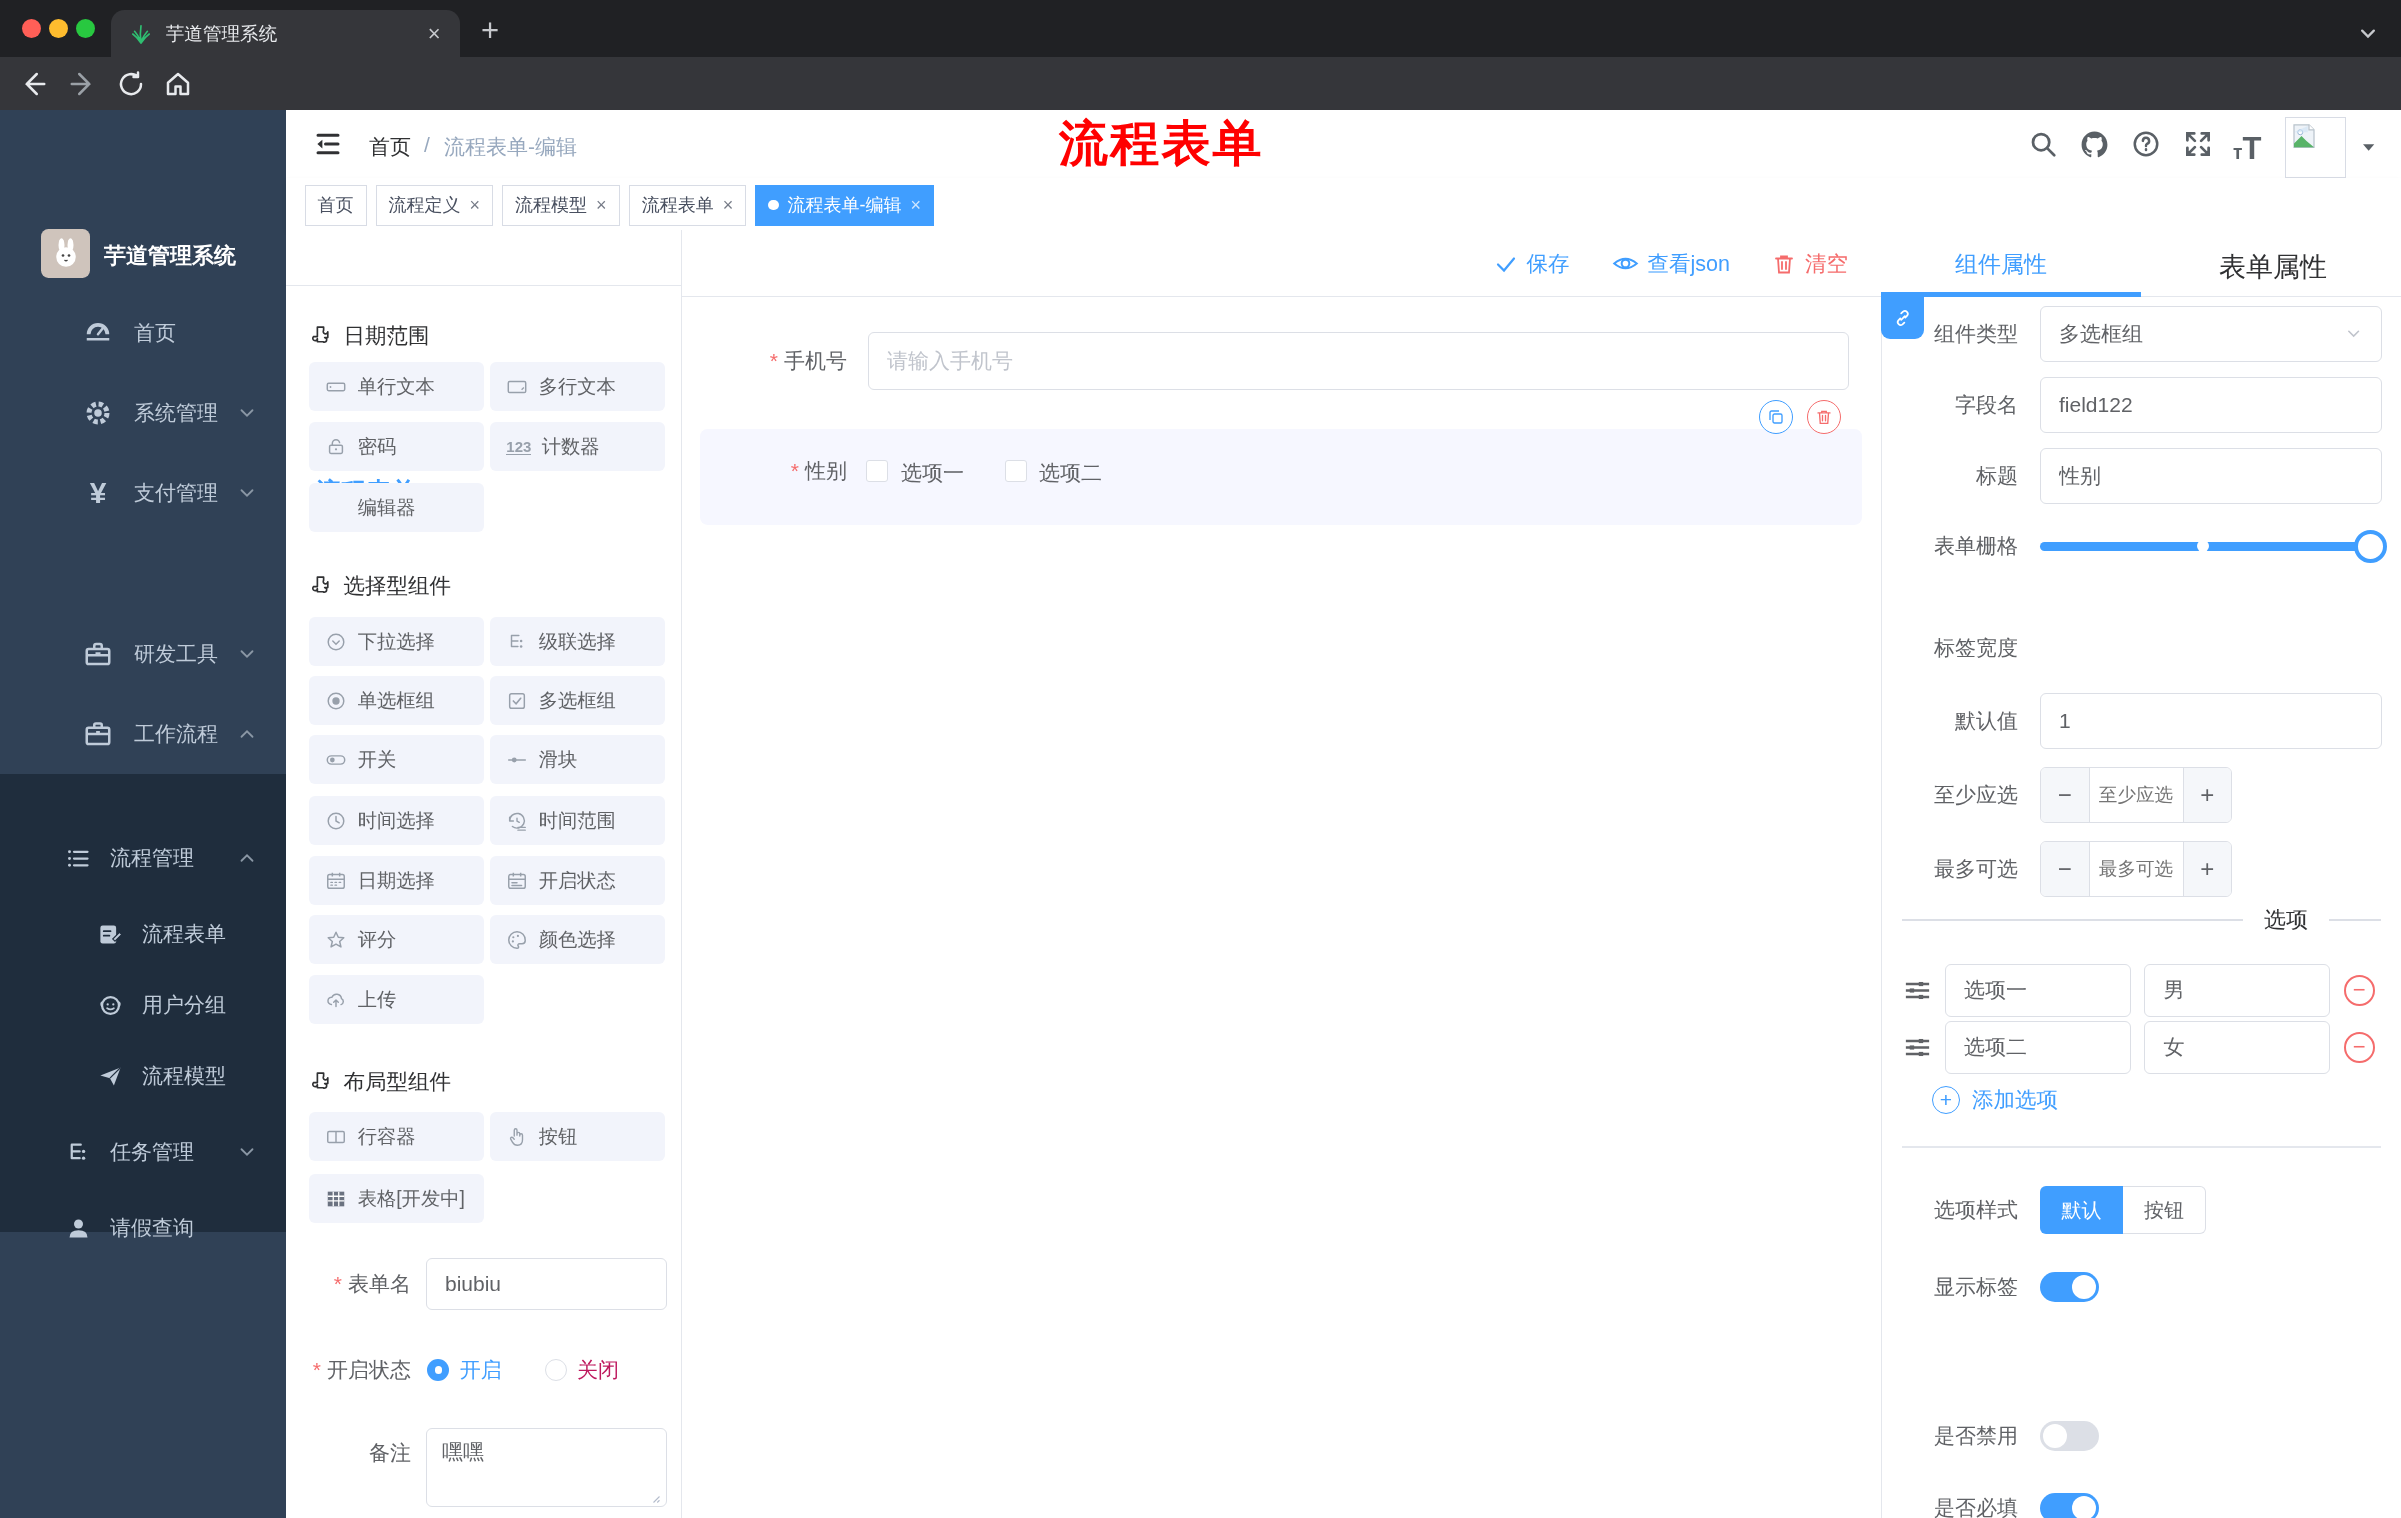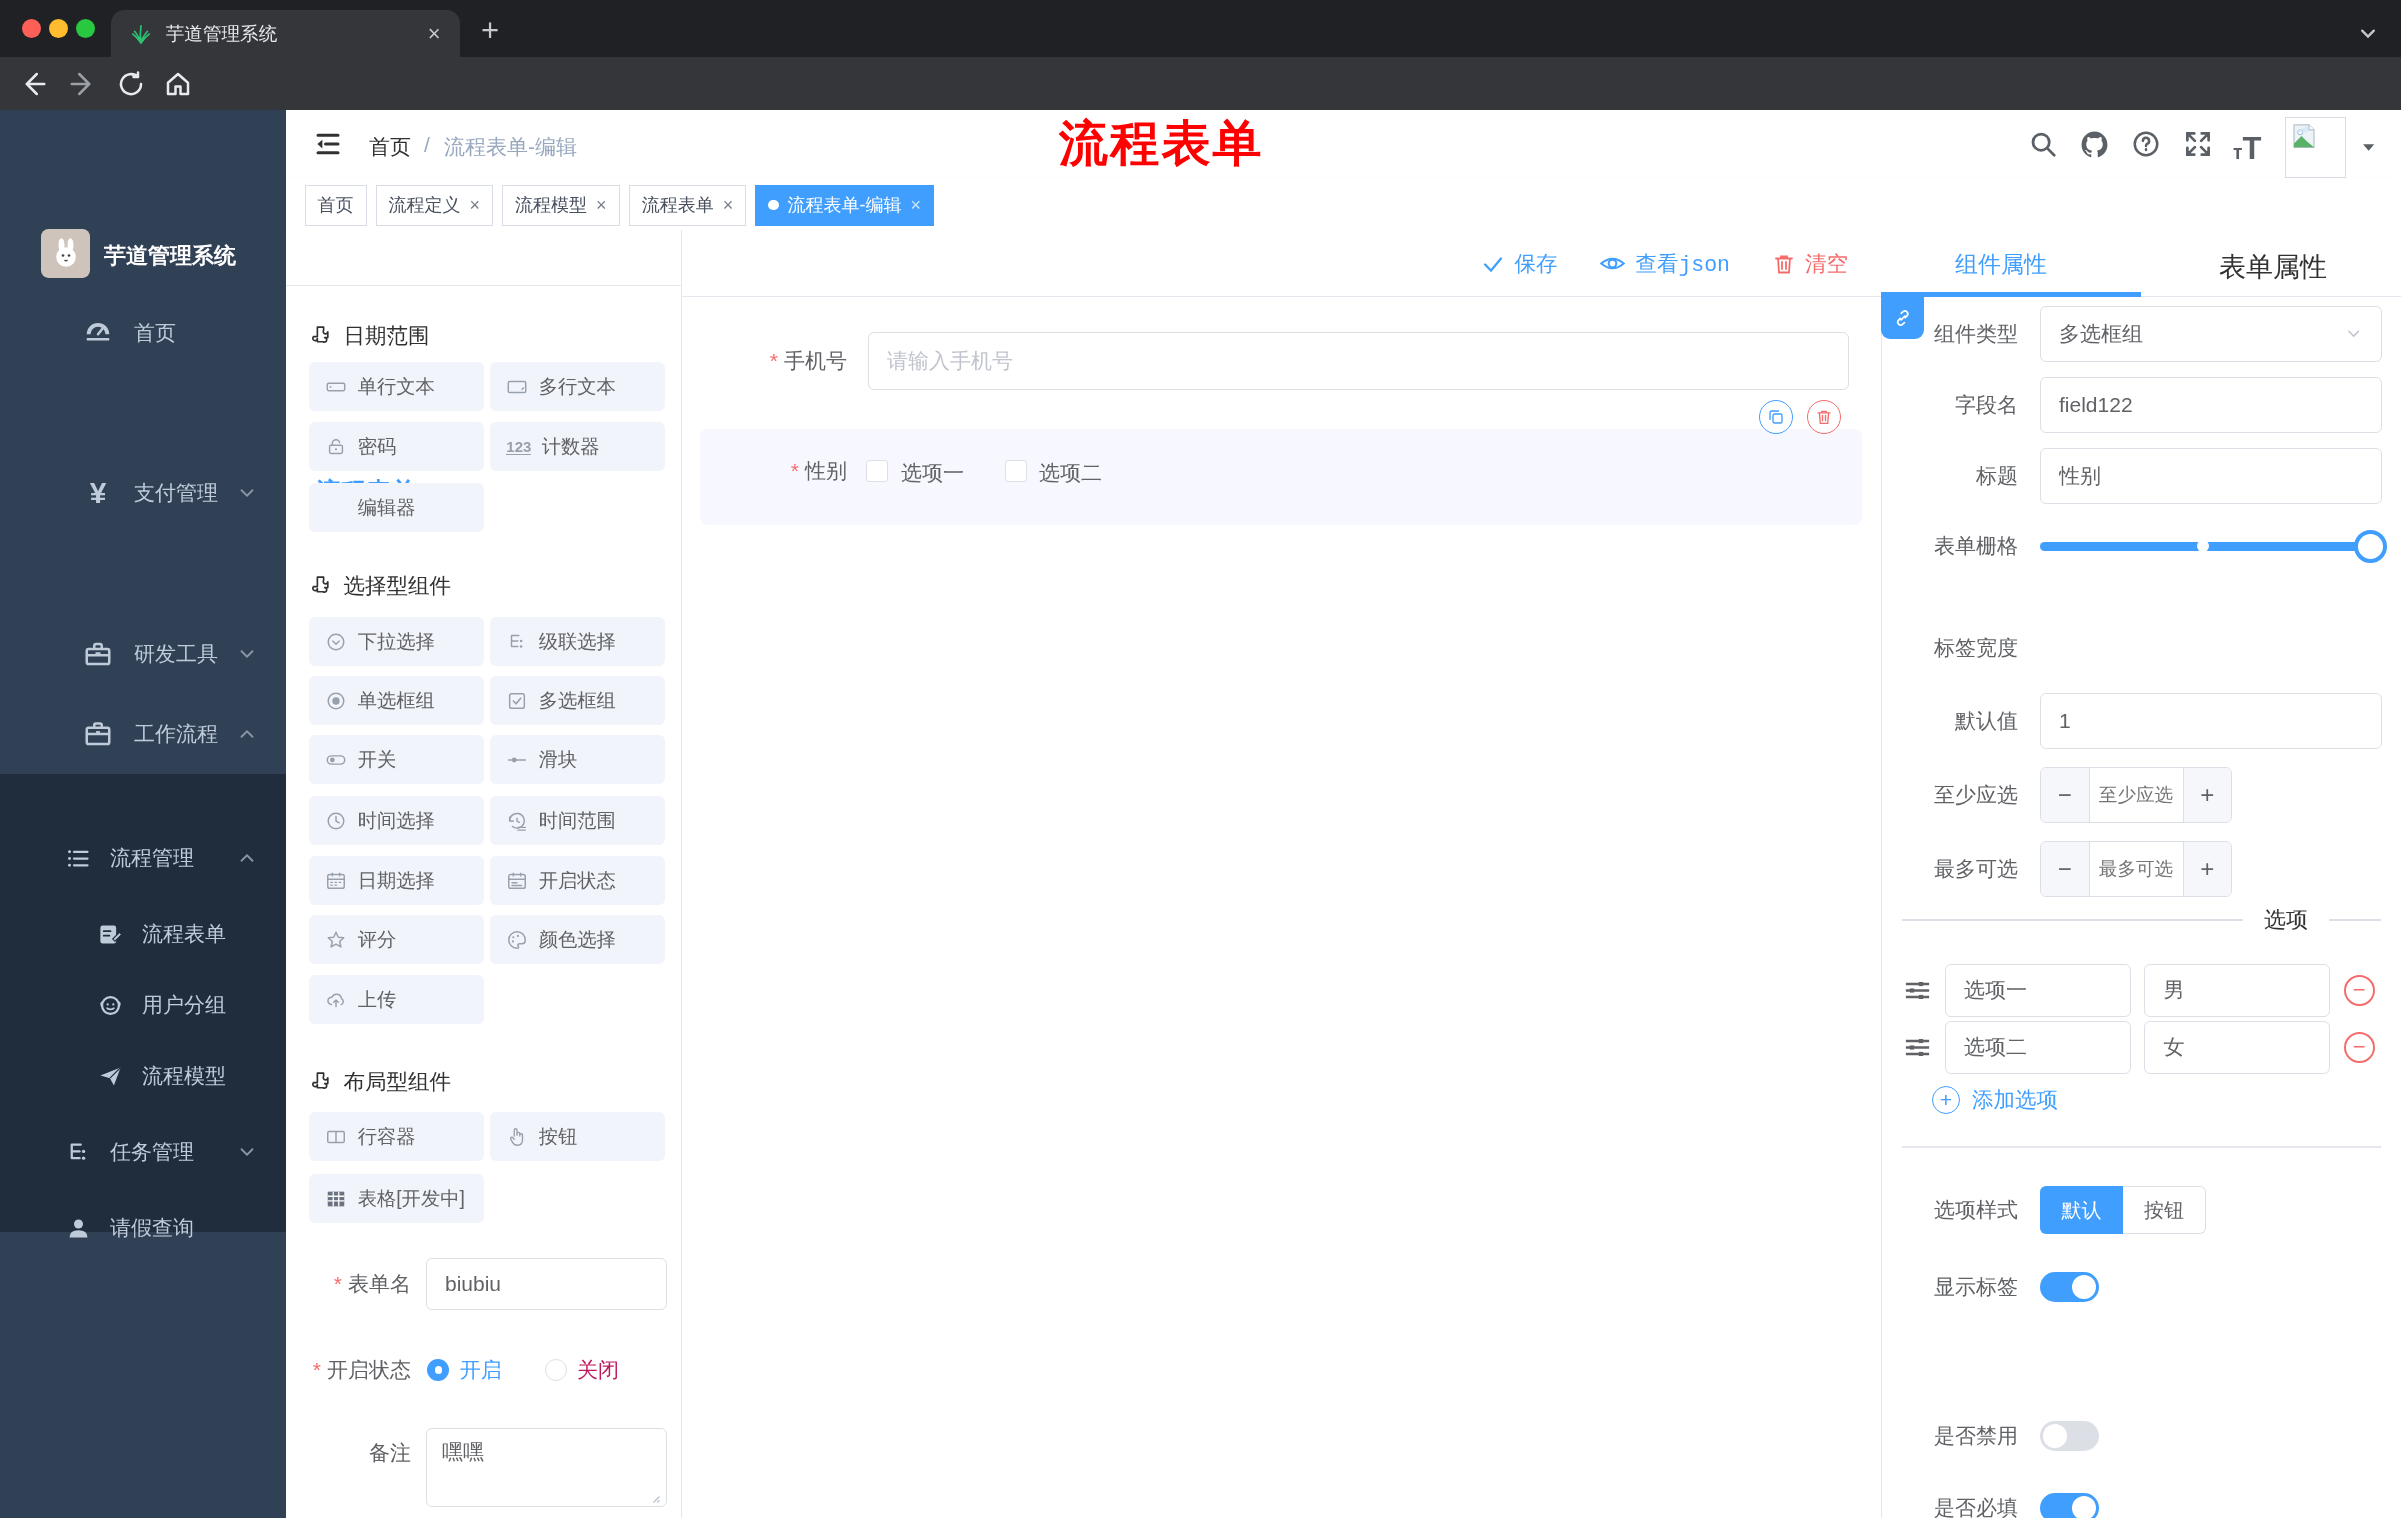--- a/index.html
+++ b/index.html
@@ -34,21 +34,21 @@
   .palette{left:286px;top:230px;width:395px;height:1288px;background:#fff;}
   .pal-title{left:30px;top:245px;font-size:25px;font-weight:700;color:#409eff;}
   .pal-sec{color:#303133;font-size:21.5px;display:flex;align-items:center;gap:10.4px;}
   .pal-item{width:175px;height:49px;background:#f2f4fb;border-radius:6px;color:#606266;font-size:19.3px;
             display:flex;align-items:center;gap:10.4px;padding-left:16.3px;box-sizing:border-box;}
   .inp{background:#fff;border:1.5px solid #dcdfe6;border-radius:6px;box-sizing:border-box;
        font-family:inherit;font-size:21px;color:#606266;padding:0 18px;outline:none;}
   .inp::placeholder{color:#c0c4cc;}
   
   .canvas{left:681px;top:230px;width:1200px;height:1288px;background:#fff;border-left:0.7px solid #e4e7ed;box-sizing:border-box;}
-  .canvas-toolbar{left:681px;top:230px;width:1200px;height:67px;border-bottom:0.7px solid #e4e7ed;box-sizing:border-box;font-family:Liberation Mono, monospace;}
+  .canvas-toolbar{left:681px;top:230px;width:1200px;height:67px;border-bottom:0.7px solid #e4e7ed;box-sizing:border-box;}
   .tbtn{display:flex;align-items:center;gap:9px;font-size:21.5px;cursor:pointer;}
   .blue{color:#409eff;} .red{color:#f56c6c;}
   .req{color:#f56c6c;margin-right:6px;}
   .cb{width:22px;height:22px;border:1.5px solid #dcdfe6;border-radius:3px;background:#fff;box-sizing:border-box;}
   .circ-btn{width:34px;height:34px;border-radius:50%;background:#fff;display:flex;align-items:center;justify-content:center;box-sizing:border-box;}
   
   .inspector{left:1881px;top:230px;width:520px;height:1288px;background:#fff;border-left:0.7px solid #e4e7ed;box-sizing:border-box;}
   .insp-row{left:1892px;width:490px;height:58px;display:flex;align-items:center;}
   .insp-label{flex:0 0 126px;text-align:right;margin-right:22px;color:#606266;font-size:21px;white-space:nowrap;}
   .insp-ctrl{flex:1;position:relative;height:100%;display:flex;align-items:center;}
@@ -166,20 +166,34 @@
       <span style="margin-left:83px">
         <svg width="30" height="30" viewBox="0 0 24 24">
             <path d="M3 13 A9 9 0 0 1 21 13 L18 13 A6 6 0 0 0 6 13 Z" fill="#bfcbd9"></path>
             <path d="M3 16 H21 V18 H3 Z" fill="#bfcbd9"></path>
             <path d="M12 13 L16 8" stroke="#bfcbd9" stroke-width="2" stroke-linecap="round"></path>
           </svg>
       </span>
       <span style="margin-left:21px">首页</span>
     </div>
 
+    <div class="abs side-item flex" style="top:263px">
+      <span style="margin-left:83px">
+        <svg width="30" height="30" viewBox="0 0 24 24">
+            <circle cx="12" cy="12" r="7.2" stroke="#bfcbd9" stroke-width="4" fill="none" stroke-dasharray="3.5 2.2"></circle>
+            <circle cx="12" cy="12" r="3" fill="#bfcbd9"></circle>
+          </svg>
+      </span>
+      <span style="margin-left:21px">系统管理</span>
+      <span style="margin-left:auto;margin-right:28px">
+        <svg width="22" height="22" viewBox="0 0 24 24">
+            <path d="M6 9l6 6 6-6" stroke="#8a97a5" stroke-width="2" fill="none" stroke-linecap="round"></path>
+          </svg>
+      </span>
+    </div>
 
     <div class="abs side-item flex" style="top:343px">
       <span style="margin-left:83px;width:30px;text-align:center;color:#bfcbd9;font-size:30px;font-weight:700;line-height:1">¥</span>
       <span style="margin-left:21px">支付管理</span>
       <span style="margin-left:auto;margin-right:28px">
         <svg width="22" height="22" viewBox="0 0 24 24">
             <path d="M6 9l6 6 6-6" stroke="#8a97a5" stroke-width="2" fill="none" stroke-linecap="round"></path>
           </svg>
       </span>
     </div>

